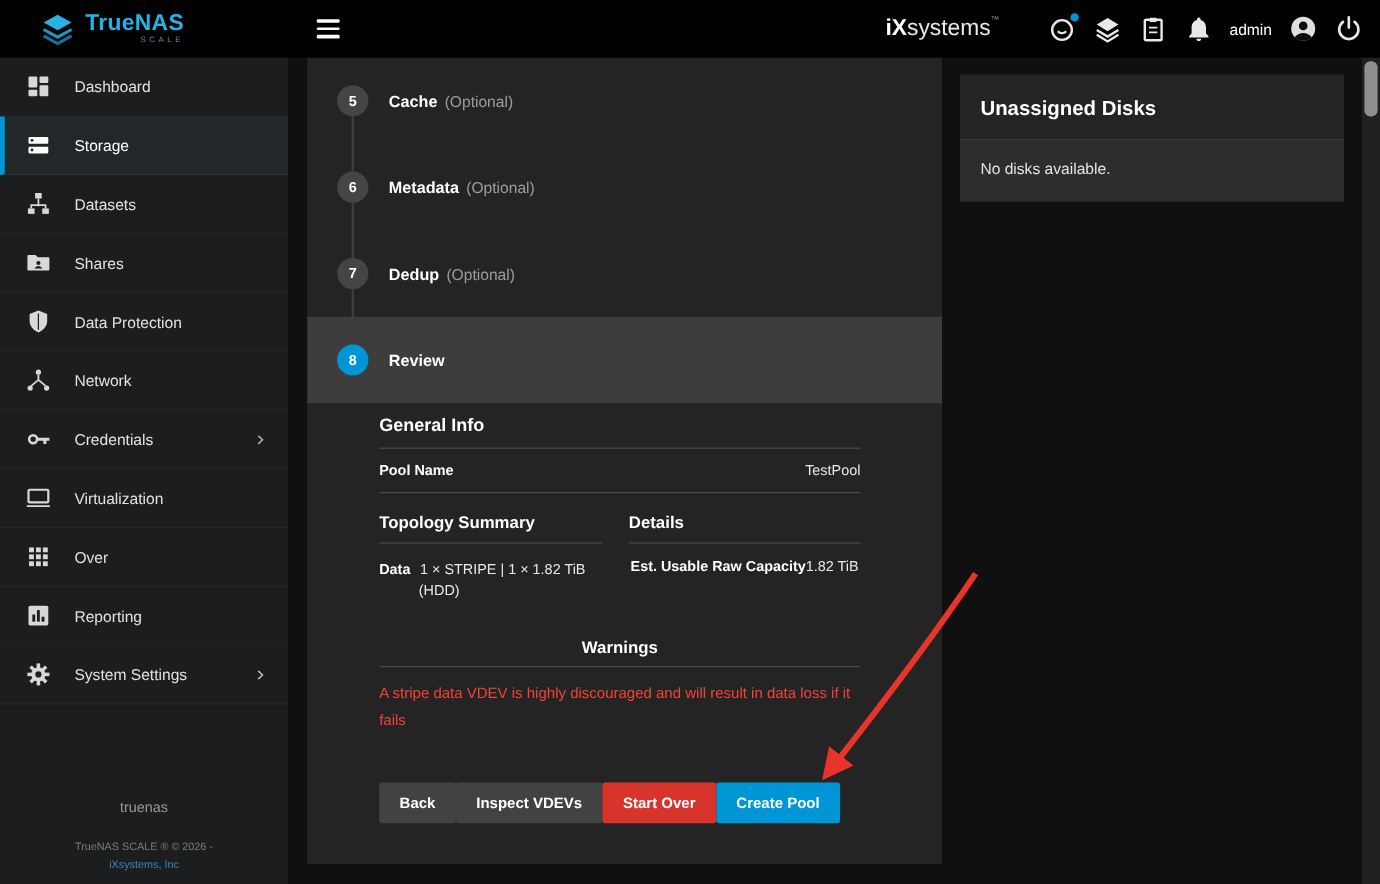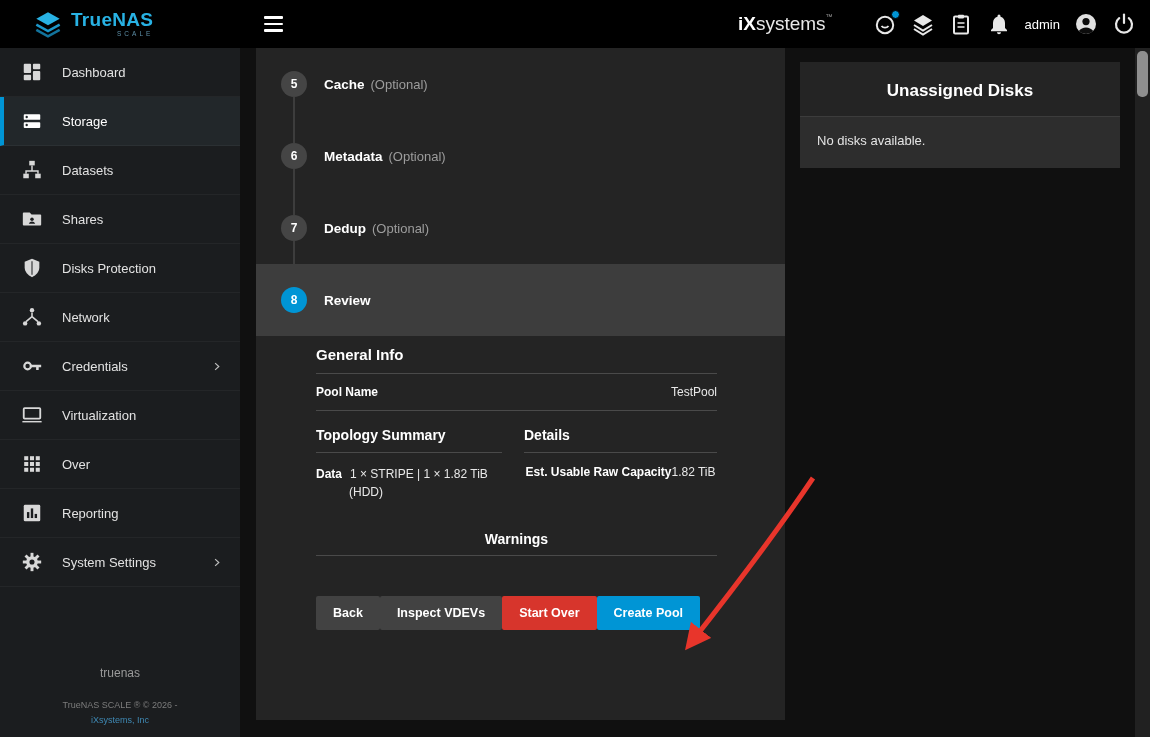--- a/index.html
+++ b/index.html
@@ -80,21 +80,21 @@
   .btn-row { margin-top:40px; display:flex; padding-bottom:24px; }
   .btn { border:none; height:34px; padding:0 17px; font-size:12.5px; font-weight:700;
          color:#fff; border-radius:2px; cursor:pointer; font-family:"Liberation Sans",sans-serif; }
   .btn-gray { background:#424242; }
   .btn-red  { background:#d7352c; }
   .btn-blue { background:#0095d5; }
 
   
   .disks-card { position:absolute; left:800px; top:62px; width:320px; background:#242424; }
   .disks-header { padding:19px 17px 15px; font-size:17px; font-weight:700; color:#fff;
-                  border-bottom:1px solid #3c3c3c;text-align:center; }
+                  border-bottom:1px solid #3c3c3c; }
   .disks-body { background:#2d2d2d; padding:16px 17px 20px; font-size:13px; color:#e4e4e4; }
 
   
   .scrollbar { position:absolute; right:0; top:48px; width:15px; height:689px; background:#212121; cursor:pointer; }
   .scroll-thumb { position:absolute; top:3px; left:2px; width:11px; height:46px;
                   background:#8f8f8f; border-radius:5px; cursor:grab; }
 
   
   .arrow-overlay { position:absolute; left:0; top:0; width:1150px; height:737px;
                    pointer-events:none; z-index:20; }
@@ -214,21 +214,21 @@
       <path d="M8.5 17.2c.8-1.6 2-2.4 3.5-2.4s2.7.8 3.5 2.4z" fill="#1b1d1f"></path>
     </svg>
     <span class="s-label">Shares</span>
   </div>
 
   <div class="side-item">
     <svg class="s-icon" viewBox="0 0 24 24">
       <path d="M12 2l8 3.2v6.1c0 4.9-3.4 8.7-8 10.7-4.6-2-8-5.8-8-10.7V5.2z" fill="#d8d8d8"></path>
       <path d="M12 4.6v14.8" stroke="#1b1d1f" stroke-width="1.1"></path>
     </svg>
-    <span class="s-label">Disks Protection</span>
+    <span class="s-label">Data Protection</span>
   </div>
 
   <div class="side-item">
     <svg class="s-icon" viewBox="0 0 24 24">
       <circle cx="12" cy="4.5" r="2.4" fill="#d8d8d8"></circle>
       <circle cx="4.5" cy="19" r="2.4" fill="#d8d8d8"></circle>
       <circle cx="19.5" cy="19" r="2.4" fill="#d8d8d8"></circle>
       <path d="M12 7v4.5M12 11.5 5.5 17M12 11.5l6.5 5.5" fill="none" stroke="#d8d8d8" stroke-width="1.7"></path>
     </svg>
     <span class="s-label">Network</span>
@@ -370,20 +370,21 @@
             <span class="kv-label">Est. Usable Raw Capacity</span>
             <span class="kv-value">1.82 TiB</span>
           </div>
         </div>
       </div>
     </div>
 
     <div class="warnings-block">
       <div class="section-title" style="font-size:14px; margin-bottom:8px;text-align:center;">Warnings</div>
       <div class="divider"></div>
+      <div class="warning-text">A stripe data VDEV is highly discouraged and will result in data loss if it fails</div>
     </div>
 
     <div class="btn-row">
       <button class="btn btn-gray">Back</button>
       <button class="btn btn-gray">Inspect VDEVs</button>
       <button class="btn btn-red">Start Over</button>
       <button class="btn btn-blue">Create Pool</button>
     </div>
   </section>
 </main>

